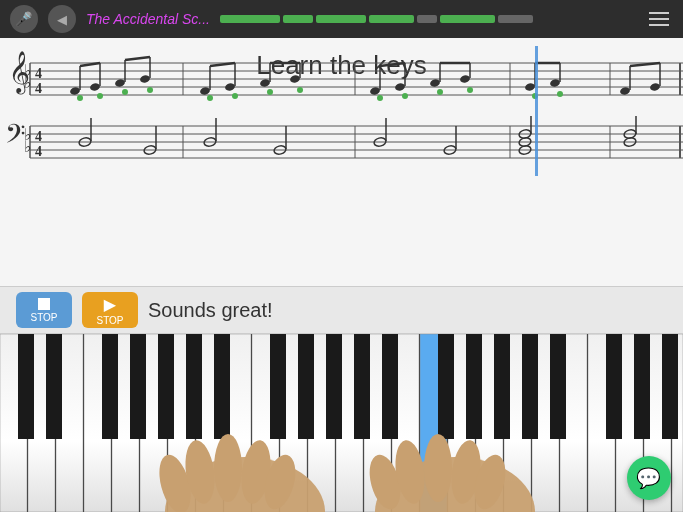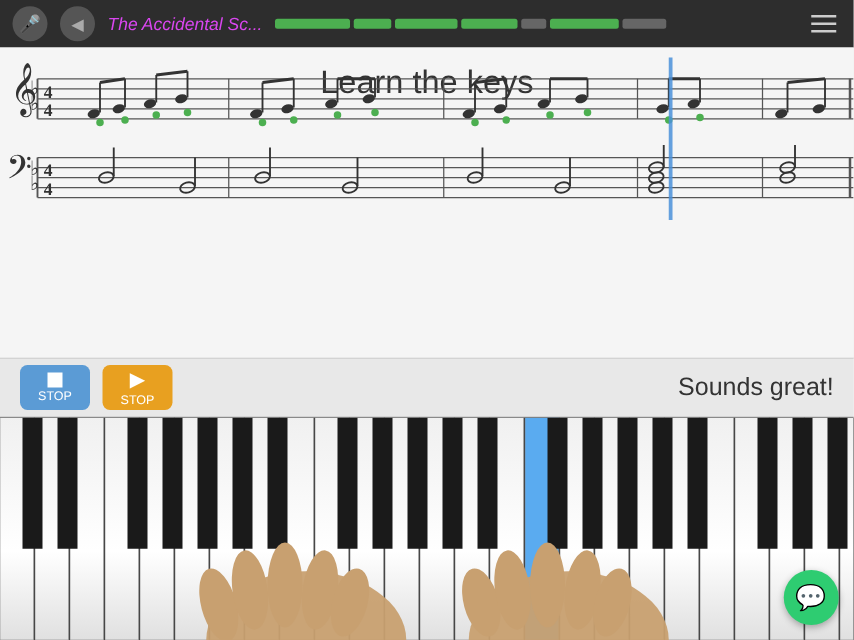--- a/index.html
+++ b/index.html
@@ -113,21 +113,21 @@
       display: flex; flex-direction: column; align-items: center; justify-content: center;
       cursor: pointer;
       font-size: 10px;
     }
     .next-icon {
       font-size: 16px;
       margin-bottom: 1px;
     }
     #status-text {
       flex: 1;
-      text-align: right;
+      text-align: left;
       font-size: 20px;
       color: #333;
     }
 
     
     #piano-section {
       width: 683px;
       height: 178px;
       background: #1a1a1a;
       position: relative;

